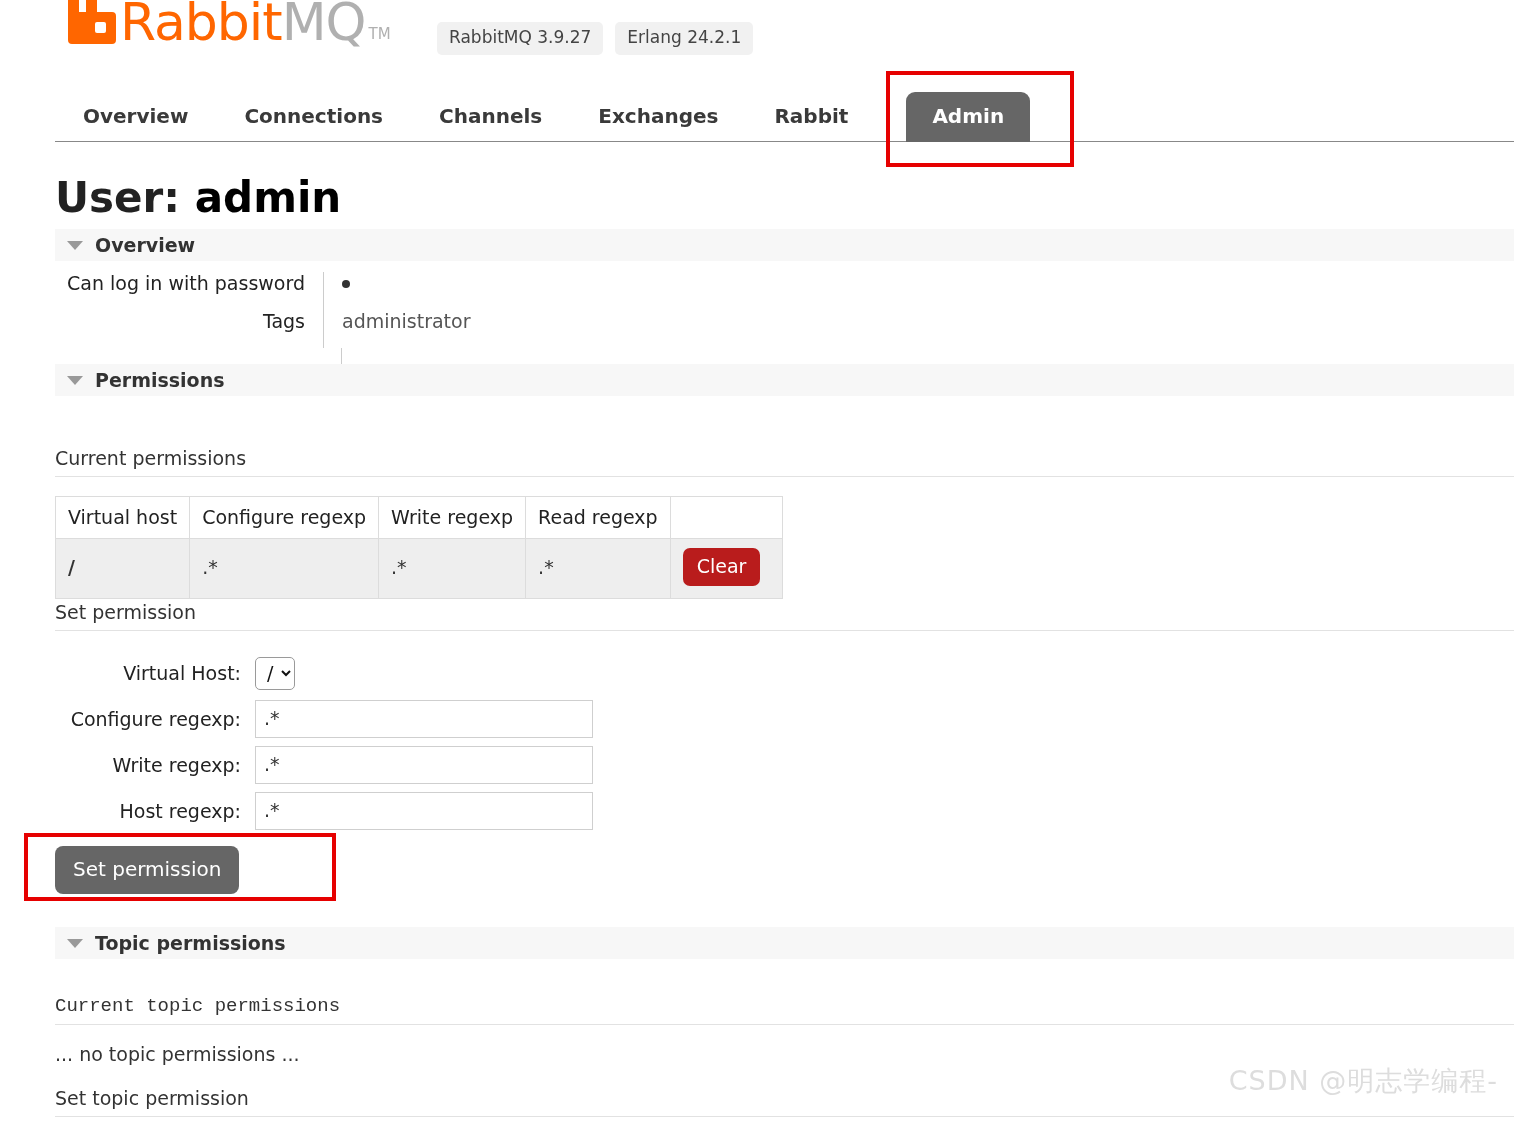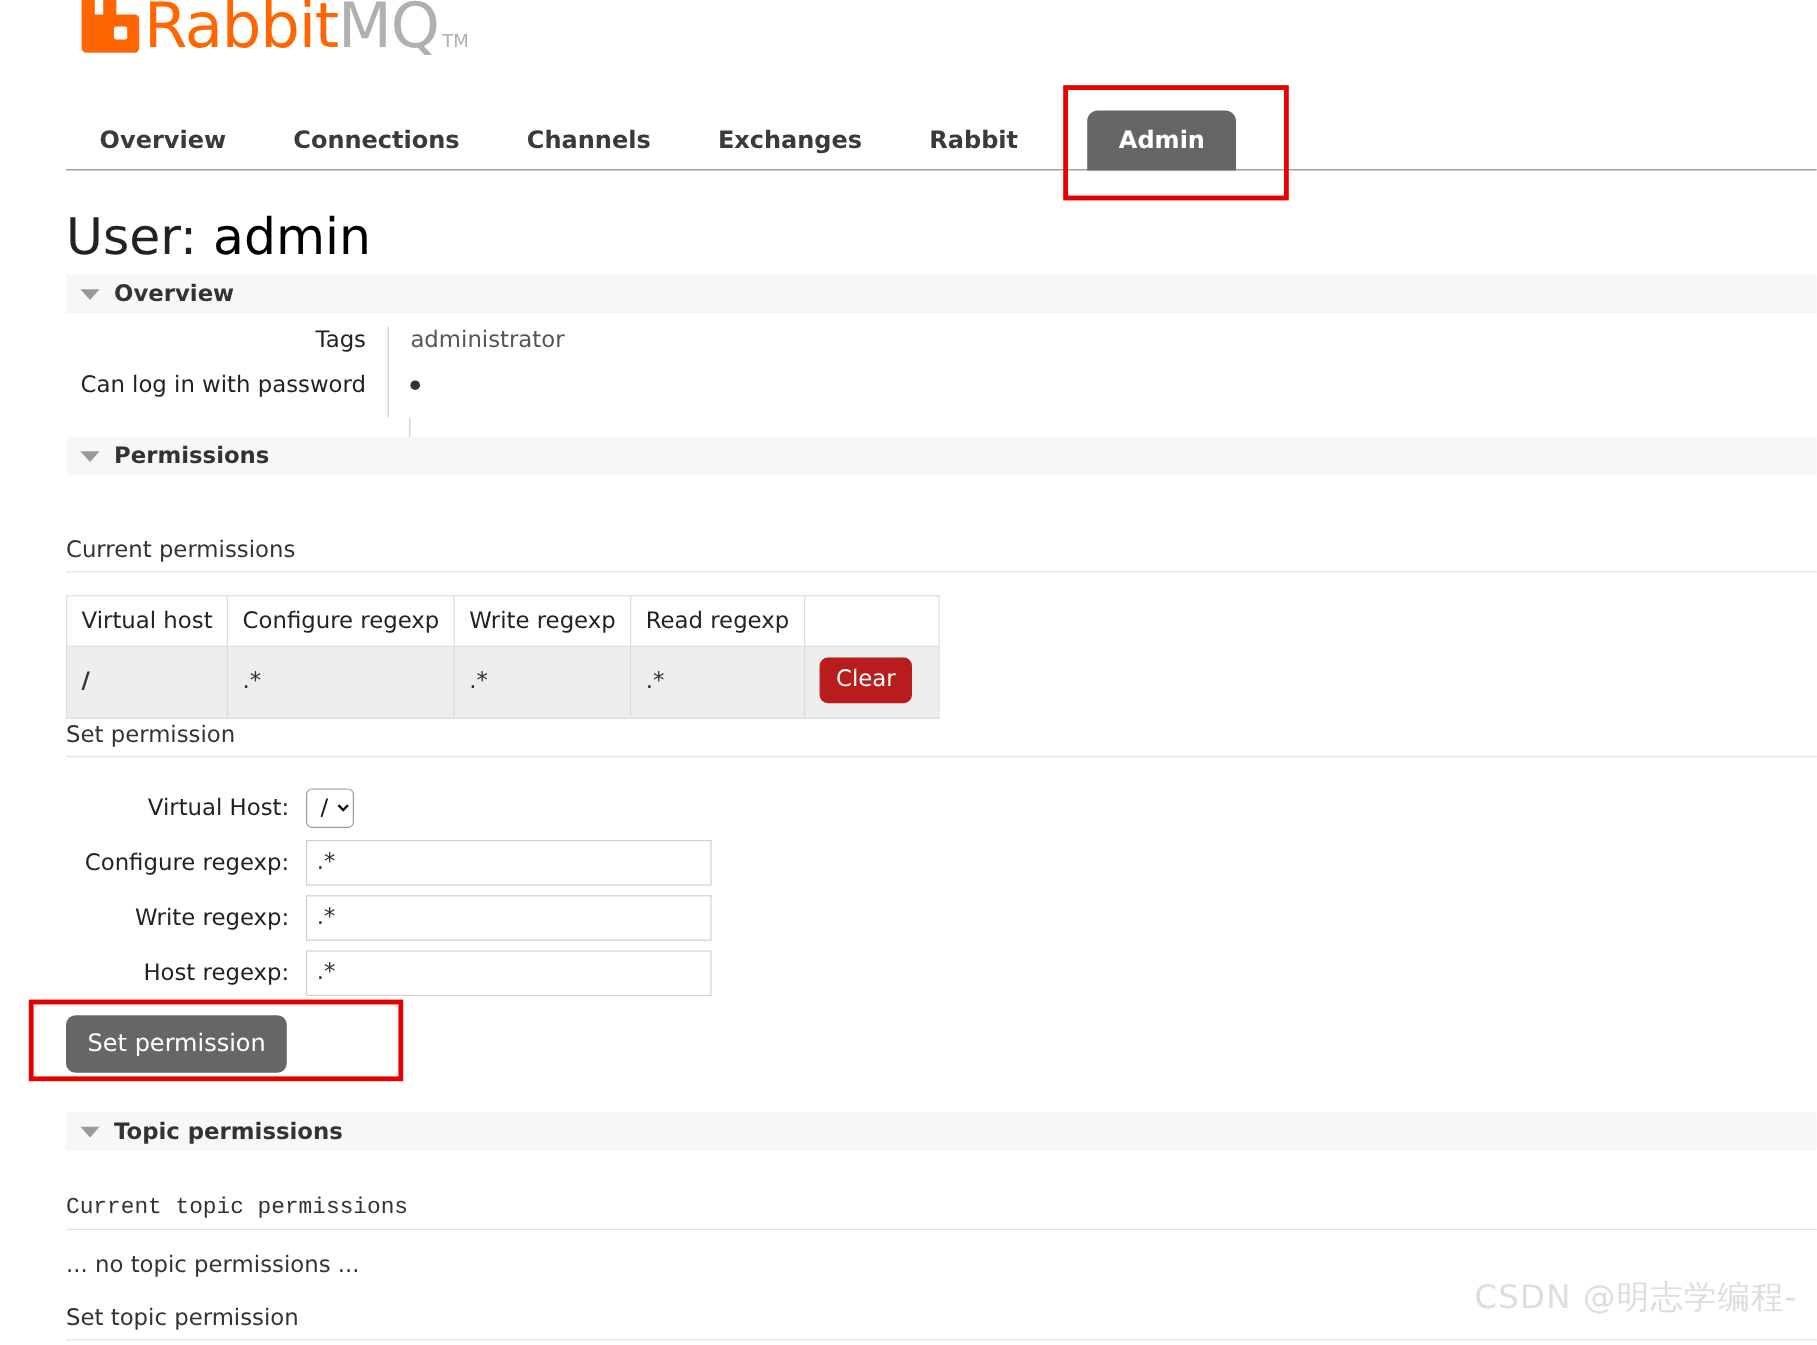--- a/index.html
+++ b/index.html
@@ -127,21 +127,21 @@
   #annot-setperm { left: 24px; top: 833px; width: 312px; height: 68px; }
 
   
   .page-title {
     position: absolute;
     left: 55px;
     top: 175px;
     font-size: 42px;
     line-height: 46px;
     color: #222222;
-    font-weight: 400;
+    font-weight: 700;
     white-space: nowrap;
   }
   .page-title .tname { color: #000000; }
 
   
   .section-bar {
     position: absolute;
     left: 55px;
     width: 1459px;
     height: 32px;
@@ -335,20 +335,24 @@
     <div class="logo-wrap">
       <svg class="logo-mark" viewBox="0 0 56 54">
         <path d="M6,4 h11 v16 h7 V4 h11 v16 h15 a4,4 0 0,1 4,4 v24 a4,4 0 0,1 -4,4 H10 a4,4 0 0,1 -4,-4 Z" fill="#ff6600"></path>
         <rect x="33" y="30" width="11" height="11" rx="2" fill="#ffffff"></rect>
       </svg>
       <span class="logo-text logo-rabbit">Rabbit</span>
       <span class="logo-text logo-mq">MQ</span>
       <span class="logo-tm">TM</span>
     </div>
 
+    <div class="version-badges">
+      <span class="badge">RabbitMQ 3.9.27</span>
+      <span class="badge">Erlang 24.2.1</span>
+    </div>
   </div>
 
   <div class="navbar">
     <div class="nav-underline"></div>
     <div class="nav-items">
       <div class="nav-item">Overview</div>
       <div class="nav-item">Connections</div>
       <div class="nav-item">Channels</div>
       <div class="nav-item">Exchanges</div>
       <div class="nav-item">Rabbit</div>
@@ -363,26 +367,26 @@
     <span class="tname">admin</span>
   </div>
 
   <div class="section-bar" style="top:229px;">
     <span class="caret"></span>
     <span class="title">Overview</span>
   </div>
 
   <div class="deflist" style="top:272px;">
     <div class="defrow">
+      <div class="dlabel">Can log in with password</div>
+      <div class="dvalue"><span class="dot"></span></div>
+    </div>
+    <div class="defrow">
       <div class="dlabel">Tags</div>
       <div class="dvalue">administrator</div>
-    </div>
-    <div class="defrow">
-      <div class="dlabel">Can log in with password</div>
-      <div class="dvalue"><span class="dot"></span></div>
     </div>
   </div>
   <div class="dl-tail" style="top:348px; height:26px;"></div>
 
   <div class="section-bar" style="top:364px;">
     <span class="caret"></span>
     <span class="title">Permissions</span>
   </div>
 
   <div class="sublabel" style="top:447px;">Current permissions</div>

